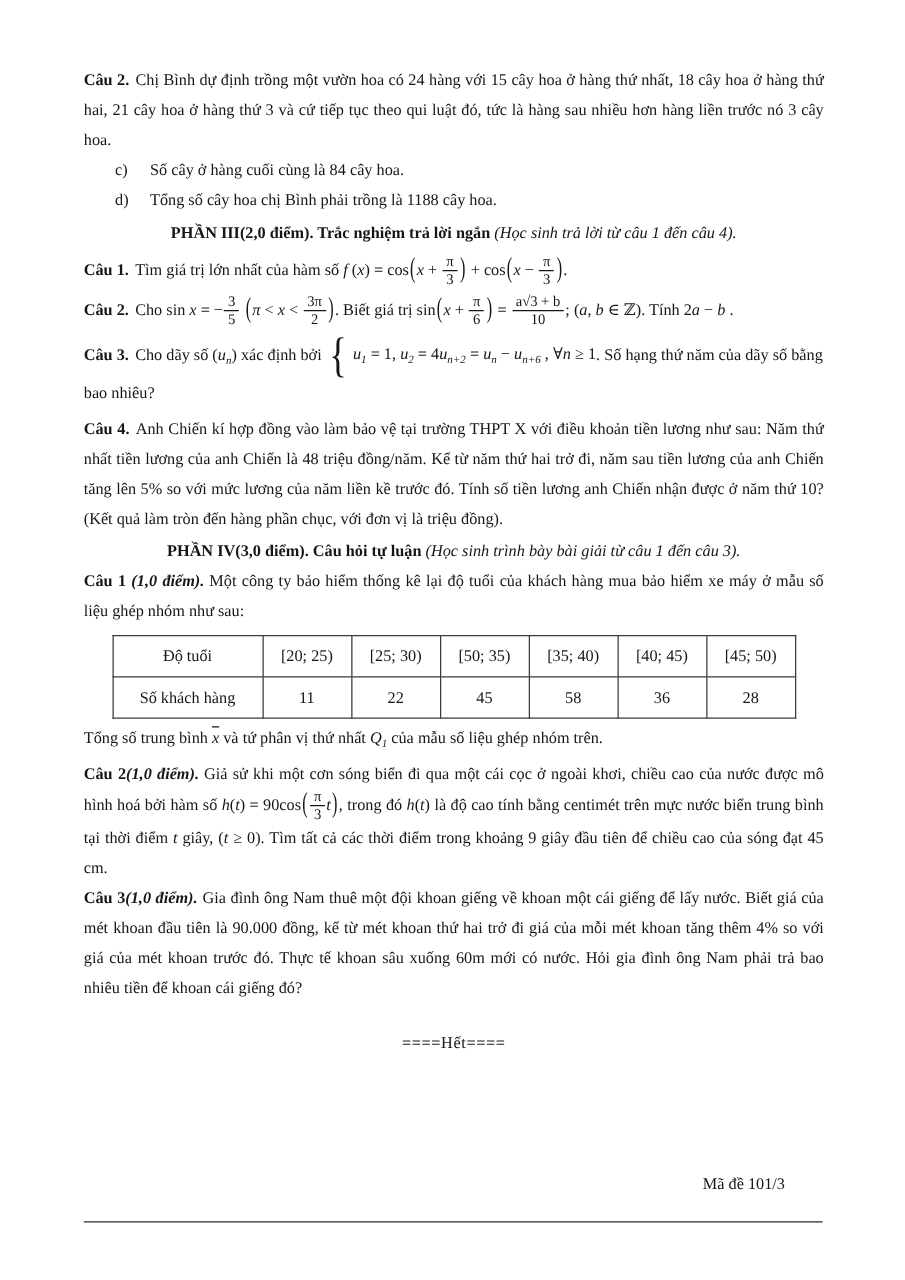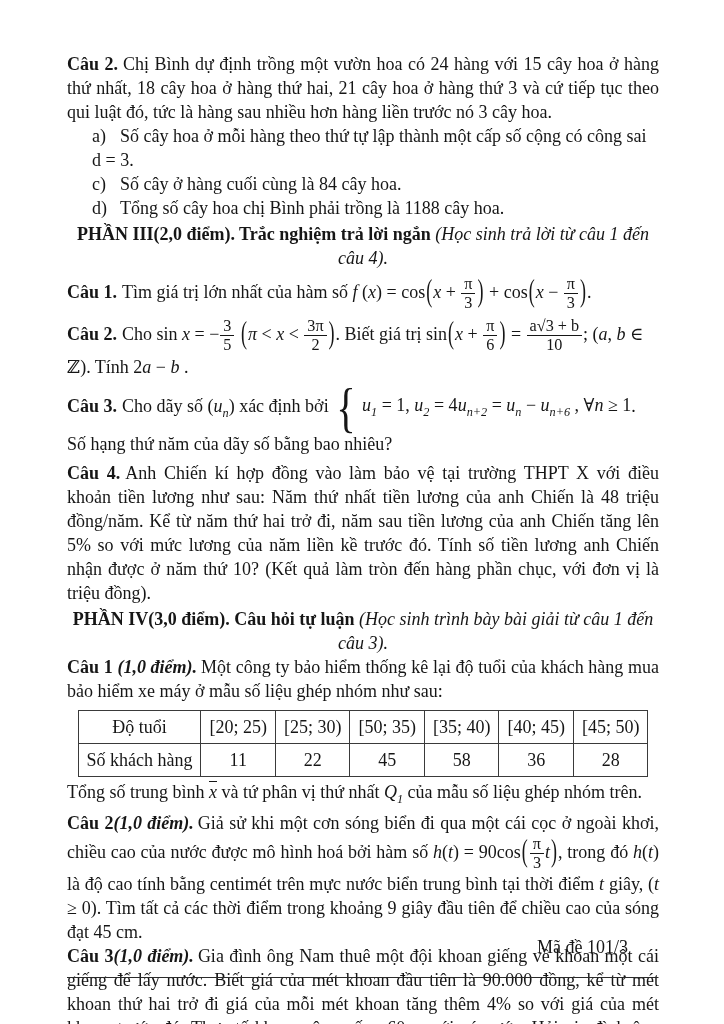--- a/index.html
+++ b/index.html
@@ -3,21 +3,21 @@
 <meta charset="utf-8">
 <style>
   * { margin:0; padding:0; box-sizing:border-box; }
   html,body { background:#e8e8e8; }
   .page {
     position:relative;
     width:724px; height:1024px;
     margin:0 auto;
     background:#ffffff;
     font-family:"Liberation Serif","DejaVu Serif",serif;
-    font-size:18px;
+    font-size:13px;
     line-height:24px;
     color:#161616;
     overflow:hidden;
   }
   .content { position:absolute; left:67px; top:52px; width:592px; }
   .b  { font-weight:bold; }
   .it { font-style:italic; }
   .bi { font-weight:bold; font-style:italic; }
   .jt { text-align:justify; }
   .para { margin:0; }
@@ -57,21 +57,20 @@
 </style>
 </head>
 <body>
 
 <div class="page">
   <main class="content">
 
     <p class="para jt"><span class="qlab">Câu 2.</span><span>Chị Bình dự định trồng một vườn hoa có 24 hàng với 15 cây hoa ở hàng thứ nhất, 18 cây hoa ở hàng thứ hai, 21 cây hoa ở hàng thứ 3 và cứ tiếp tục theo qui luật đó, tức là hàng sau nhiều hơn hàng liền trước nó 3 cây hoa.</span></p>
 
     <div>
-      <p class="para opt"><span class="okey">a)</span><span>Số cây hoa ở mỗi hàng theo thứ tự lập thành một cấp số cộng có công sai d = 3.</span></p>
       <p class="para opt"><span class="okey">c)</span><span>Số cây ở hàng cuối cùng là 84 cây hoa.</span></p>
       <p class="para opt"><span class="okey">d)</span><span>Tổng số cây hoa chị Bình phải trồng là 1188 cây hoa.</span></p>
     </div>
 
     <p class="para heading"><span class="b">PHẦN III(2,0 điểm). Trắc nghiệm trả lời ngắn </span><span class="it">(Học sinh trả lời từ câu 1 đến câu 4).</span></p>
 
     <p class="para mpara"><span class="qlab">Câu 1.</span><span class="math"><span class="mr">Tìm giá trị lớn nhất của hàm số </span><span class="mi">f</span><span class="mr"> (</span><span class="mi">x</span><span class="mr">) = cos</span><span class="bigp">(</span><span class="mi">x</span><span class="mr"> + </span><span class="frac">
             <span class="fn">π</span>
             <span class="fd">3</span>
           </span><span class="bigp">)</span><span class="mr"> + cos</span><span class="bigp">(</span><span class="mi">x</span><span class="mr"> − </span><span class="frac">

